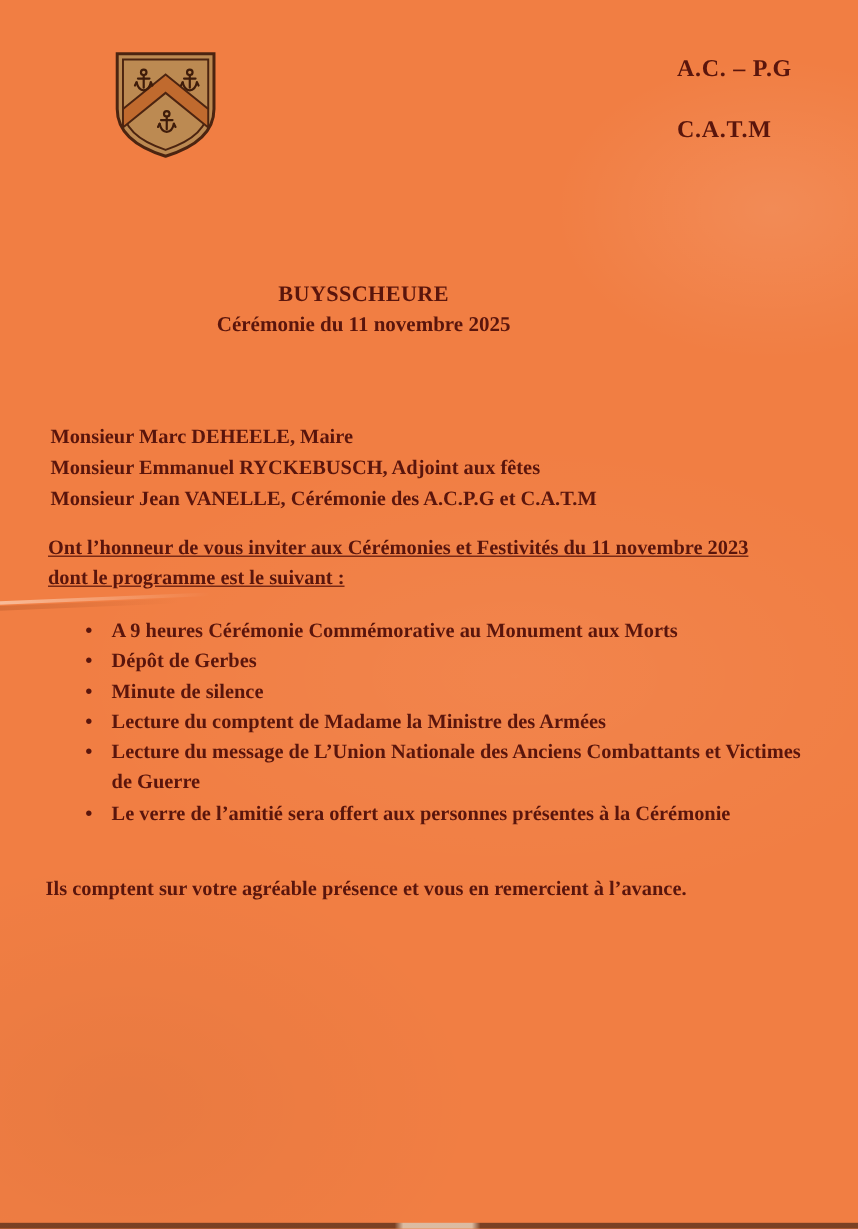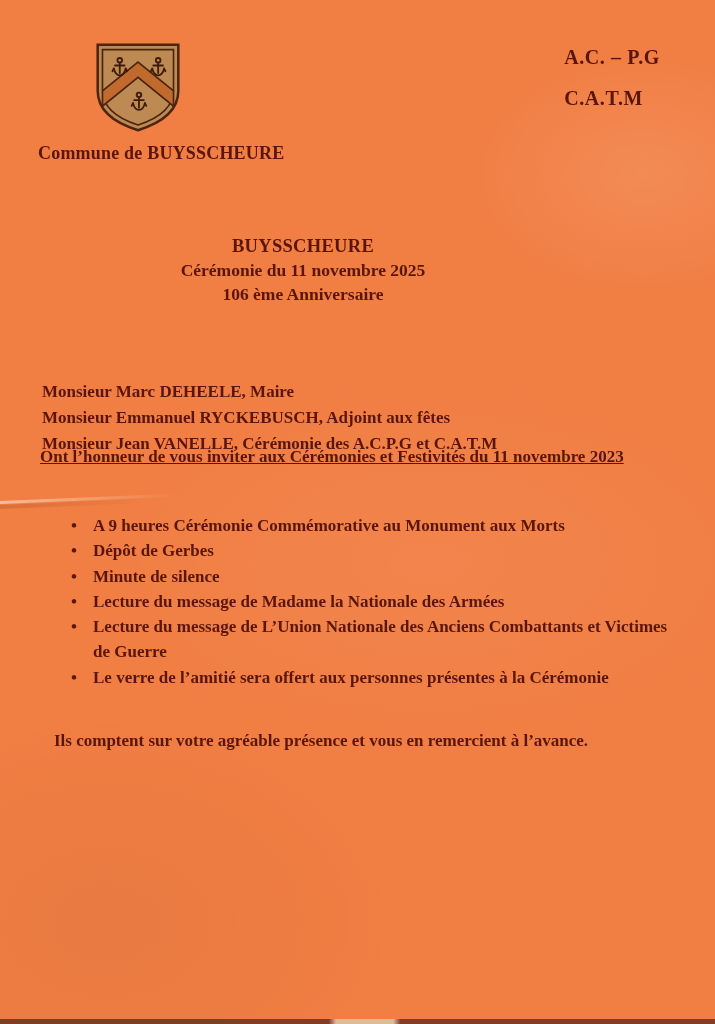--- a/index.html
+++ b/index.html
@@ -33,33 +33,33 @@
     width: 96px; height: 96px;
   }
   .commune-label {
     position: absolute; left: 38px; top: 143px;
     font-size: 18px; letter-spacing: 0.2px;
   }
   .assoc-block {
     position: absolute; right: 55px; top: 46px;
     text-align: left; font-size: 20px; letter-spacing: 0.6px;
   }
-  .assoc-line2 { margin-top: 18px; }
+  .assoc-line2 { margin-top: 28px; }
 
   
   .title-block {
     position: absolute; left: 0; top: 234px; width: 606px;
     text-align: center; font-size: 17.5px; line-height: 24px;
   }
   .title-line1 { font-size: 18.5px; letter-spacing: 0.3px; }
 
   
   .officials {
     position: absolute; left: 42px; top: 351px;
-    list-style: none; font-size: 17px; line-height: 26px; margin-top: 28px;
+    list-style: none; font-size: 17px; line-height: 26px;
   }
 
   
   .intro {
     position: absolute; left: 40px; top: 444px;
     font-size: 17px; line-height: 25px; white-space: nowrap; text-decoration: underline;
   }
 
   
   .program {
@@ -69,21 +69,21 @@
   }
   .program-item { position: relative; padding-left: 23px; }
   .bullet-dot {
     position: absolute; left: 1px; top: 0;
     font-size: 17px;
   }
 
   
   .closing {
     position: absolute; left: 38px; top: 731px;
-    font-size: 17px; white-space: nowrap; margin-left: 16px;
+    font-size: 17px; white-space: nowrap;
   }
 
   
   .crease-highlight {
     position: absolute; left: 0; top: 501px; width: 175px; height: 3px;
     background: linear-gradient(to right, rgba(255,238,224,0.55), rgba(255,238,224,0));
     transform: rotate(-2.4deg); transform-origin: left center;
     pointer-events: none;
   }
   .crease-shadow {
@@ -118,44 +118,43 @@
       </g>
     </defs>
     <path d="M 8,4 H 92 V 52 C 92,72 76,85 50,93 C 24,85 8,72 8,52 Z" fill="var(--shield-field, #bc8a52)" stroke="var(--shield-outline, #4c2410)" stroke-width="2.6"></path>
     <path d="M 13,9 H 87 V 51 C 87,68 73,80 50,87.5 C 27,80 13,68 13,51 Z" fill="none" stroke="var(--shield-outline, #4c2410)" stroke-width="1.7"></path>
     <path d="M 13,52 L 50,22 L 87,52 L 87,68 L 50,38 L 13,68 Z" fill="var(--chevron-fill, #c06a2e)" stroke="var(--shield-outline, #4c2410)" stroke-width="1.7"></path>
     <use href="#charge" x="31" y="27"></use>
     <use href="#charge" x="71" y="27"></use>
     <use href="#charge" x="51" y="63"></use>
   </svg>
 
-  <div class="commune-label">Commune de BUYSSCHEURE</div>
 
   <div class="assoc-block">
     <div class="assoc-line1">A.C. – P.G</div>
     <div class="assoc-line2">C.A.T.M</div>
   </div>
 
   <div class="title-block">
     <div class="title-line1">BUYSSCHEURE</div>
     <div class="title-line2">Cérémonie du 11 novembre 2025</div>
-    <div class="title-line3">106 ème Anniversaire</div>
   </div>
 
   <ul class="officials">
 
       <li class="official-line">Monsieur Marc DEHEELE, Maire</li>
 
       <li class="official-line">Monsieur Emmanuel RYCKEBUSCH, Adjoint aux fêtes</li>
 
       <li class="official-line">Monsieur Jean VANELLE, Cérémonie des A.C.P.G et C.A.T.M</li>
     </ul>
 
   <div class="intro">
     <div>Ont l’honneur de vous inviter aux Cérémonies et Festivités du 11 novembre 2023</div>
+    <div>dont le programme est le suivant :</div>
   </div>
 
   <ul class="program">
 
       <li class="program-item">
         <span class="bullet-dot">•</span>
         <span class="item-text">A 9 heures Cérémonie Commémorative au Monument aux Morts</span>
       </li>
 
       <li class="program-item">
@@ -163,21 +162,21 @@
         <span class="item-text">Dépôt de Gerbes</span>
       </li>
 
       <li class="program-item">
         <span class="bullet-dot">•</span>
         <span class="item-text">Minute de silence</span>
       </li>
 
       <li class="program-item">
         <span class="bullet-dot">•</span>
-        <span class="item-text">Lecture du message de Madame la Nationale des Armées</span>
+        <span class="item-text">Lecture du comptent de Madame la Ministre des Armées</span>
       </li>
 
       <li class="program-item">
         <span class="bullet-dot">•</span>
         <span class="item-text">Lecture du message de L’Union Nationale des Anciens Combattants et Victimes de Guerre</span>
       </li>
 
       <li class="program-item">
         <span class="bullet-dot">•</span>
         <span class="item-text">Le verre de l’amitié sera offert aux personnes présentes à la Cérémonie</span>

